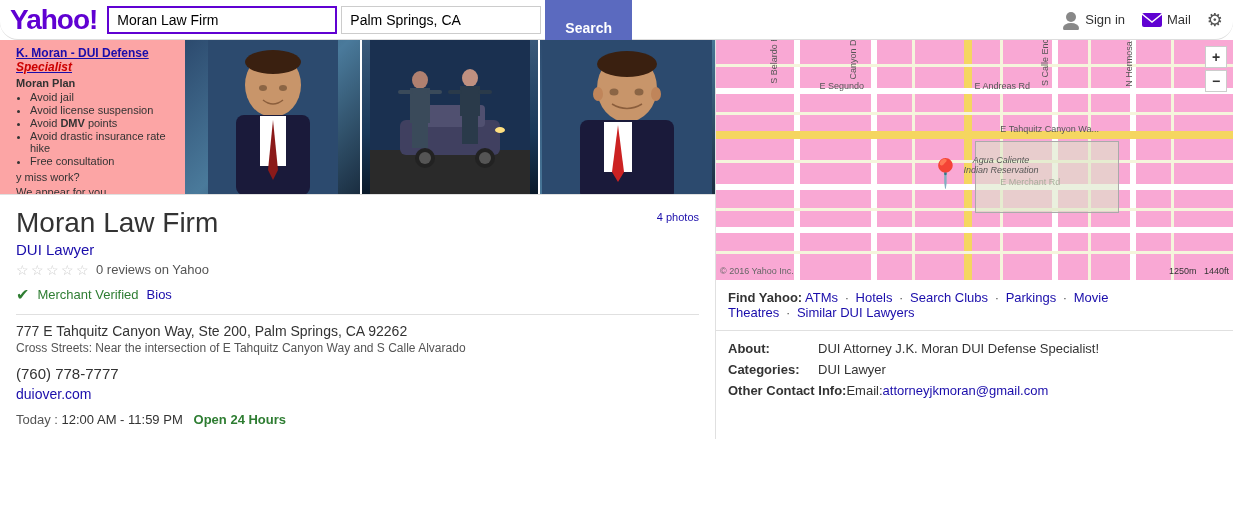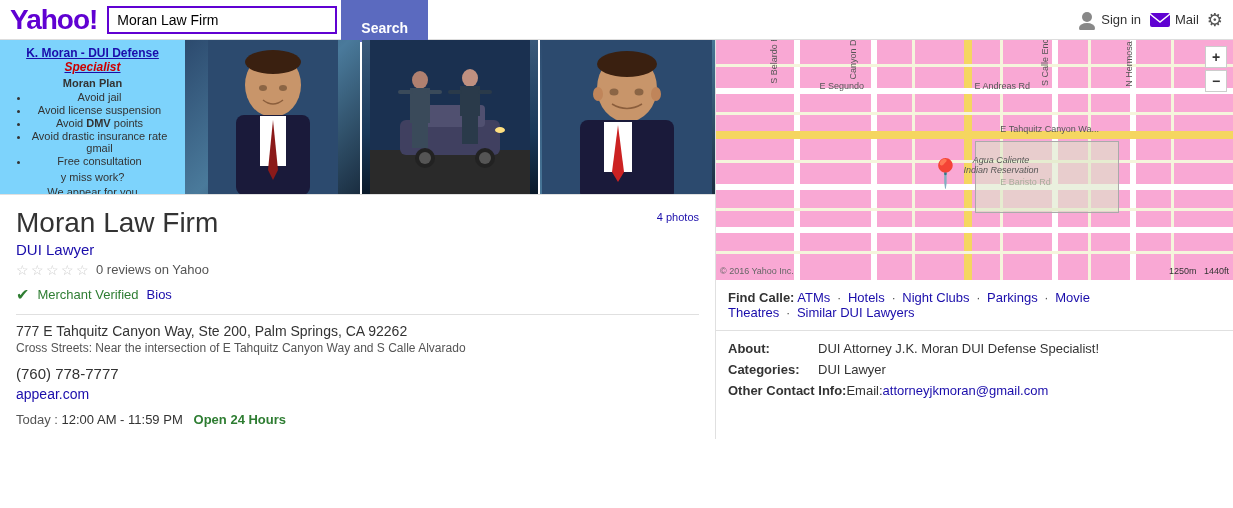--- a/index.html
+++ b/index.html
@@ -6,20 +6,21 @@
     body { font-family: Arial, sans-serif; font-size: 13px; color: #333; background: #fff; }
 
     
     .header {
       display: flex;
       align-items: center;
       padding: 6px 10px;
       border-bottom: 1px solid #ddd;
       background: #fff;
       height: 40px;
+      border-radius: 18px;
     }
     .yahoo-logo {
       font-size: 28px;
       font-weight: 900;
       color: #6001d2;
       font-family: 'Arial Black', sans-serif;
       margin-right: 10px;
       letter-spacing: -1px;
     }
     .search-box-query {
@@ -48,21 +49,21 @@
       font-weight: bold;
       height: 28px;
       margin-left: 4px;
       cursor: pointer;
       border-radius: 2px;
     }
     .header-right {
       margin-left: auto;
       display: flex;
       align-items: center;
-      gap: 8px;
+      gap: 16px;
     }
     .header-sign-in {
       display: flex; align-items: center; gap: 4px; color: #333; font-size: 13px; cursor: pointer; text-decoration: none;
     }
     .header-mail {
       display: flex; align-items: center; gap: 4px; color: #333; font-size: 13px; cursor: pointer; text-decoration: none; justify-content: center;
     }
     .gear-icon { font-size: 18px; color: #555; cursor: pointer; }
 
     
@@ -82,27 +83,26 @@
 
     
     .photos-strip {
       display: flex;
       height: 155px;
       overflow: hidden;
       border-bottom: 1px solid #e0e0e0;
     }
     .ad-panel {
       width: 185px;
-      background: #7dd3fc;
+      background: #fca5a5;
       padding: 6px 16px;
       font-size: 11px;
       color: #333;
       flex-shrink: 0;
       overflow: hidden;
-      text-align: center;
     }
     .ad-panel .ad-title {
       color: #1a0dab;
       font-size: 12px;
       font-weight: bold;
       text-decoration: underline;
       cursor: pointer;
     }
     .ad-panel .ad-specialist {
       color: #c00;
@@ -293,20 +293,21 @@
     .about-key { font-weight: bold; color: #333; min-width: 90px; }
     .about-val { color: #333; }
     .email-link { color: #1a0dab; cursor: pointer; }
   </style>
 </head>
 <body>
 
 <div class="header">
   <div class="yahoo-logo">Yahoo!</div>
   <input class="search-box-query" type="text" value="Moran Law Firm" style="">
+  <input class="search-box-location" type="text" value="Palm Springs, CA" style="">
   <button class="search-button">Search</button>
 
   <div class="header-right">
     <a class="header-sign-in">
       <svg width="20" height="20" viewBox="0 0 20 20">
         <circle cx="10" cy="7" r="5" fill="#888"></circle>
         <ellipse cx="10" cy="18" rx="8" ry="5" fill="#888"></ellipse>
       </svg>
       <span>Sign in</span>
     </a>
@@ -327,21 +328,21 @@
 
     <div class="photos-strip">
 
       <div class="ad-panel">
         <div class="ad-title">K. Moran - DUI Defense <span class="ad-specialist">Specialist</span></div>
         <div style="margin-top:3px; font-weight:bold; font-size:11px;">Moran Plan</div>
         <ul>
           <li>Avoid jail</li>
           <li>Avoid license suspension</li>
           <li>Avoid <span class="ad-bold">DMV</span> points</li>
-          <li>Avoid drastic insurance rate gmail</li>
+          <li>Avoid drastic insurance rate hike</li>
           <li>Free consultation</li>
         </ul>
         <div style="margin-top:4px; font-size:11px;">y miss work?</div>
         <div style="margin-top:3px; font-size:11px;">We appear for you</div>
 
       </div>
 
       <div class="photo-img photo1">
         <svg width="130" height="155" viewBox="0 0 130 155">
 
@@ -439,21 +440,21 @@
         <span class="verified-text">Merchant Verified</span>
         <a class="bios-link">Bios</a>
       </div>
 
       <hr class="divider">
 
       <div class="address">777 E Tahquitz Canyon Way, Ste 200, Palm Springs, CA 92262</div>
       <div class="cross-streets">Cross Streets: Near the intersection of E Tahquitz Canyon Way and S Calle Alvarado</div>
 
       <div class="phone">(760) 778-7777</div>
-      <a class="website">appear.com</a>
+      <a class="website">duiover.com</a>
 
       <div class="hours-row">
         <span class="hours-label">Today :</span>
         <span>12:00 AM - 11:59 PM</span>
         &nbsp;
         <span class="hours-open">Open 24 Hours</span>
       </div>
     </div>
   </div>
 
@@ -482,21 +483,21 @@
         <div class="road-h thin" style="top:70%;"></div>
         <div class="road-h thin" style="top:88%;"></div>
 
         <div class="map-label" style="left:6%; top:5%; transform:rotate(-90deg);">S Belardo Rd</div>
         <div class="map-label" style="left:22%; top:5%; transform:rotate(-90deg);">Canyon Dr.</div>
         <div class="map-label" style="left:58%; top:5%; transform:rotate(-90deg);">S Calle Encilia</div>
         <div class="map-label" style="left:74%; top:5%; transform:rotate(-90deg);">N Hermosa Dr.</div>
         <div class="map-label" style="left:20%; top:17%; transform:none;">E Segundo</div>
         <div class="map-label" style="left:50%; top:17%; transform:none;">E Andreas Rd</div>
         <div class="map-label" style="left:55%; top:35%; transform:none;">E Tahquitz Canyon Wa...</div>
-        <div class="map-label" style="left:55%; top:57%; transform:none;">E Baristo Rd</div>
+        <div class="map-label" style="left:55%; top:57%; transform:none;">E Merchant Rd</div>
 
         <div style="position:absolute; top:42%; left:50%; width:28%; height:30%; background:rgba(220,230,200,0.6); border:1px solid #aaa;">
         </div>
         <div class="map-label-agua">Agua Caliente Indian Reservation</div>
       </div>
 
       <div class="map-pin">📍</div>
 
       <div class="map-buttons">
         <div class="map-btn">+</div>
@@ -505,23 +506,23 @@
 
       <div class="map-copyright">© 2016 Yahoo Inc.</div>
       <div class="map-scale">
         <span>1250m</span>
         &nbsp;
         <span>1440ft</span>
       </div>
     </div>
 
     <div class="find-nearby">
-      <span class="find-nearby-label">Find Calle:</span>
+      <span class="find-nearby-label">Find Yahoo:</span>
       <span> </span>
-      <a>ATMs</a><span class="separator"> · </span><a>Hotels</a><span class="separator"> · </span><a>Night Clubs</a><span class="separator"> · </span><a>Parkings</a><span class="separator"> · </span><a>Movie</a>
+      <a>ATMs</a><span class="separator"> · </span><a>Hotels</a><span class="separator"> · </span><a>Search Clubs</a><span class="separator"> · </span><a>Parkings</a><span class="separator"> · </span><a>Movie</a>
       <br>
       <a>Theatres</a><span class="separator"> · </span><a>Similar DUI Lawyers</a>
     </div>
 
     <div class="about-section">
       <div class="about-row">
         <span class="about-key">About:</span>
         <span class="about-val">DUI Attorney J.K. Moran DUI Defense Specialist!</span>
       </div>
       <div class="about-row">

